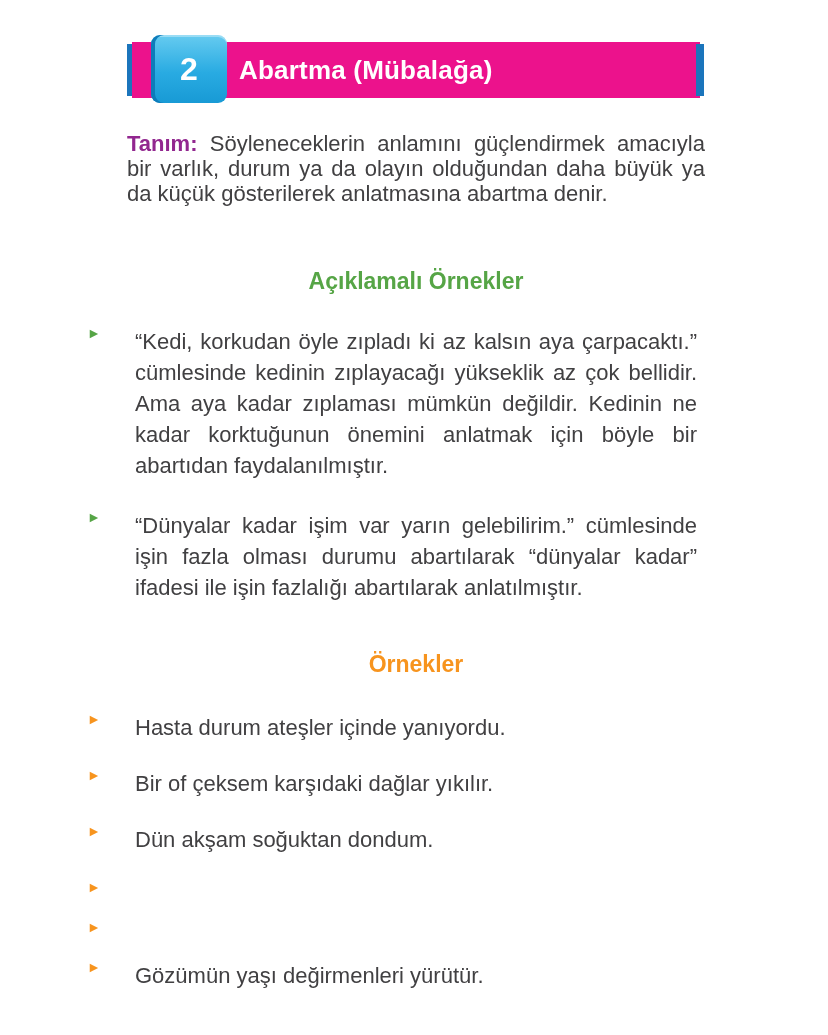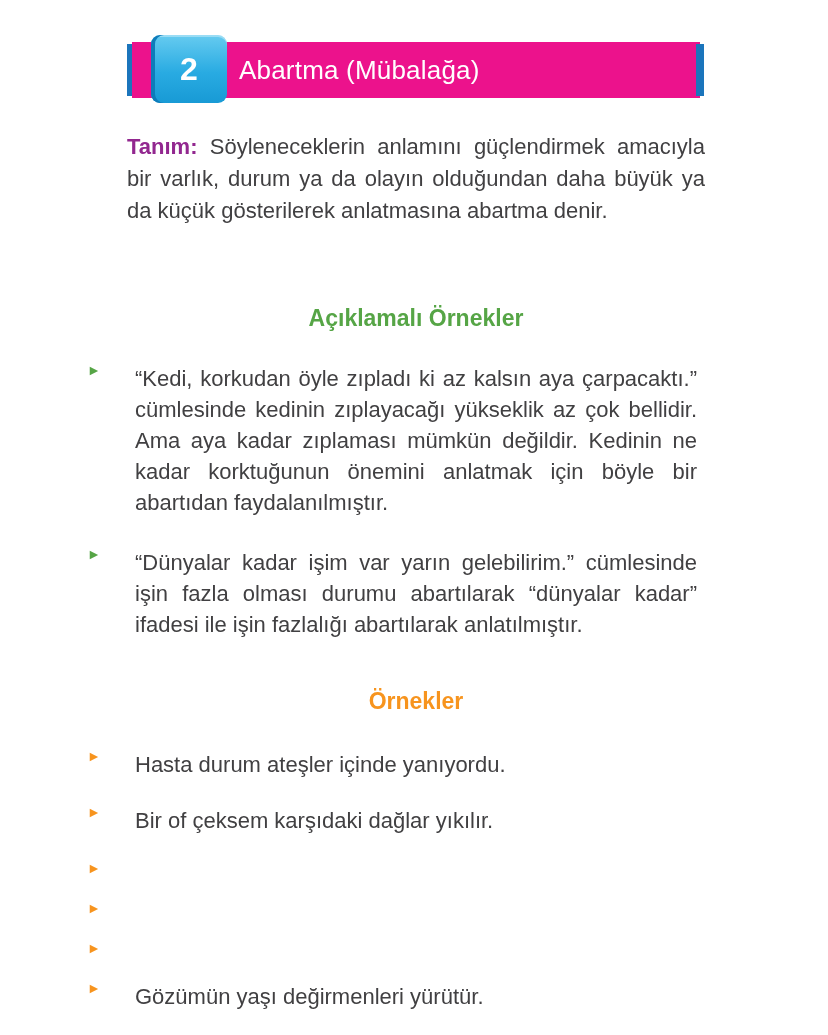--- a/index.html
+++ b/index.html
@@ -51,37 +51,37 @@
     font-size: 32px;
     font-weight: bold;
   }
   .banner-title {
     position: absolute;
     left: 112px; top: 0;
     height: 56px;
     display: flex; align-items: center;
     color: #ffffff;
     font-size: 26px;
-    font-weight: normal;
+    font-weight: bold;
     letter-spacing: .2px;
     white-space: nowrap;
   }
 
   
   .content {
     position: absolute;
     left: 127px;
     top: 131px;
     width: 578px;
   }
   p.definition {
     font-size: 22px;
-    line-height: 32px;
+    line-height: 25px;
     text-align: justify;
-    margin: 0 0 78px 0;
+    margin: 0 0 62px 0;
   }
   .tanim-label {
     color: var(--label-purple, #92278f);
     font-weight: bold;
   }
   h3 {
     font-size: 23px;
     font-weight: bold;
     margin: 0;
     text-align: center;
@@ -155,20 +155,21 @@
     <div class="bullet-item">
       <span class="arrow orange">►</span>
       <p class="bullet-text">Hasta durum ateşler içinde yanıyordu.</p>
     </div>
     <div class="bullet-item">
       <span class="arrow orange">►</span>
       <p class="bullet-text">Bir of çeksem karşıdaki dağlar yıkılır.</p>
     </div>
     <div class="bullet-item">
       <span class="arrow orange">►</span>
+      <p class="bullet-text">Dün akşam soğuktan dondum.</p>
     </div>
     <div class="bullet-item">
       <span class="arrow orange">►</span>
     </div>
     <div class="bullet-item">
       <span class="arrow orange">►</span>
     </div>
     <div class="bullet-item">
       <span class="arrow orange">►</span>
       <p class="bullet-text">Gözümün yaşı değirmenleri yürütür.</p>

